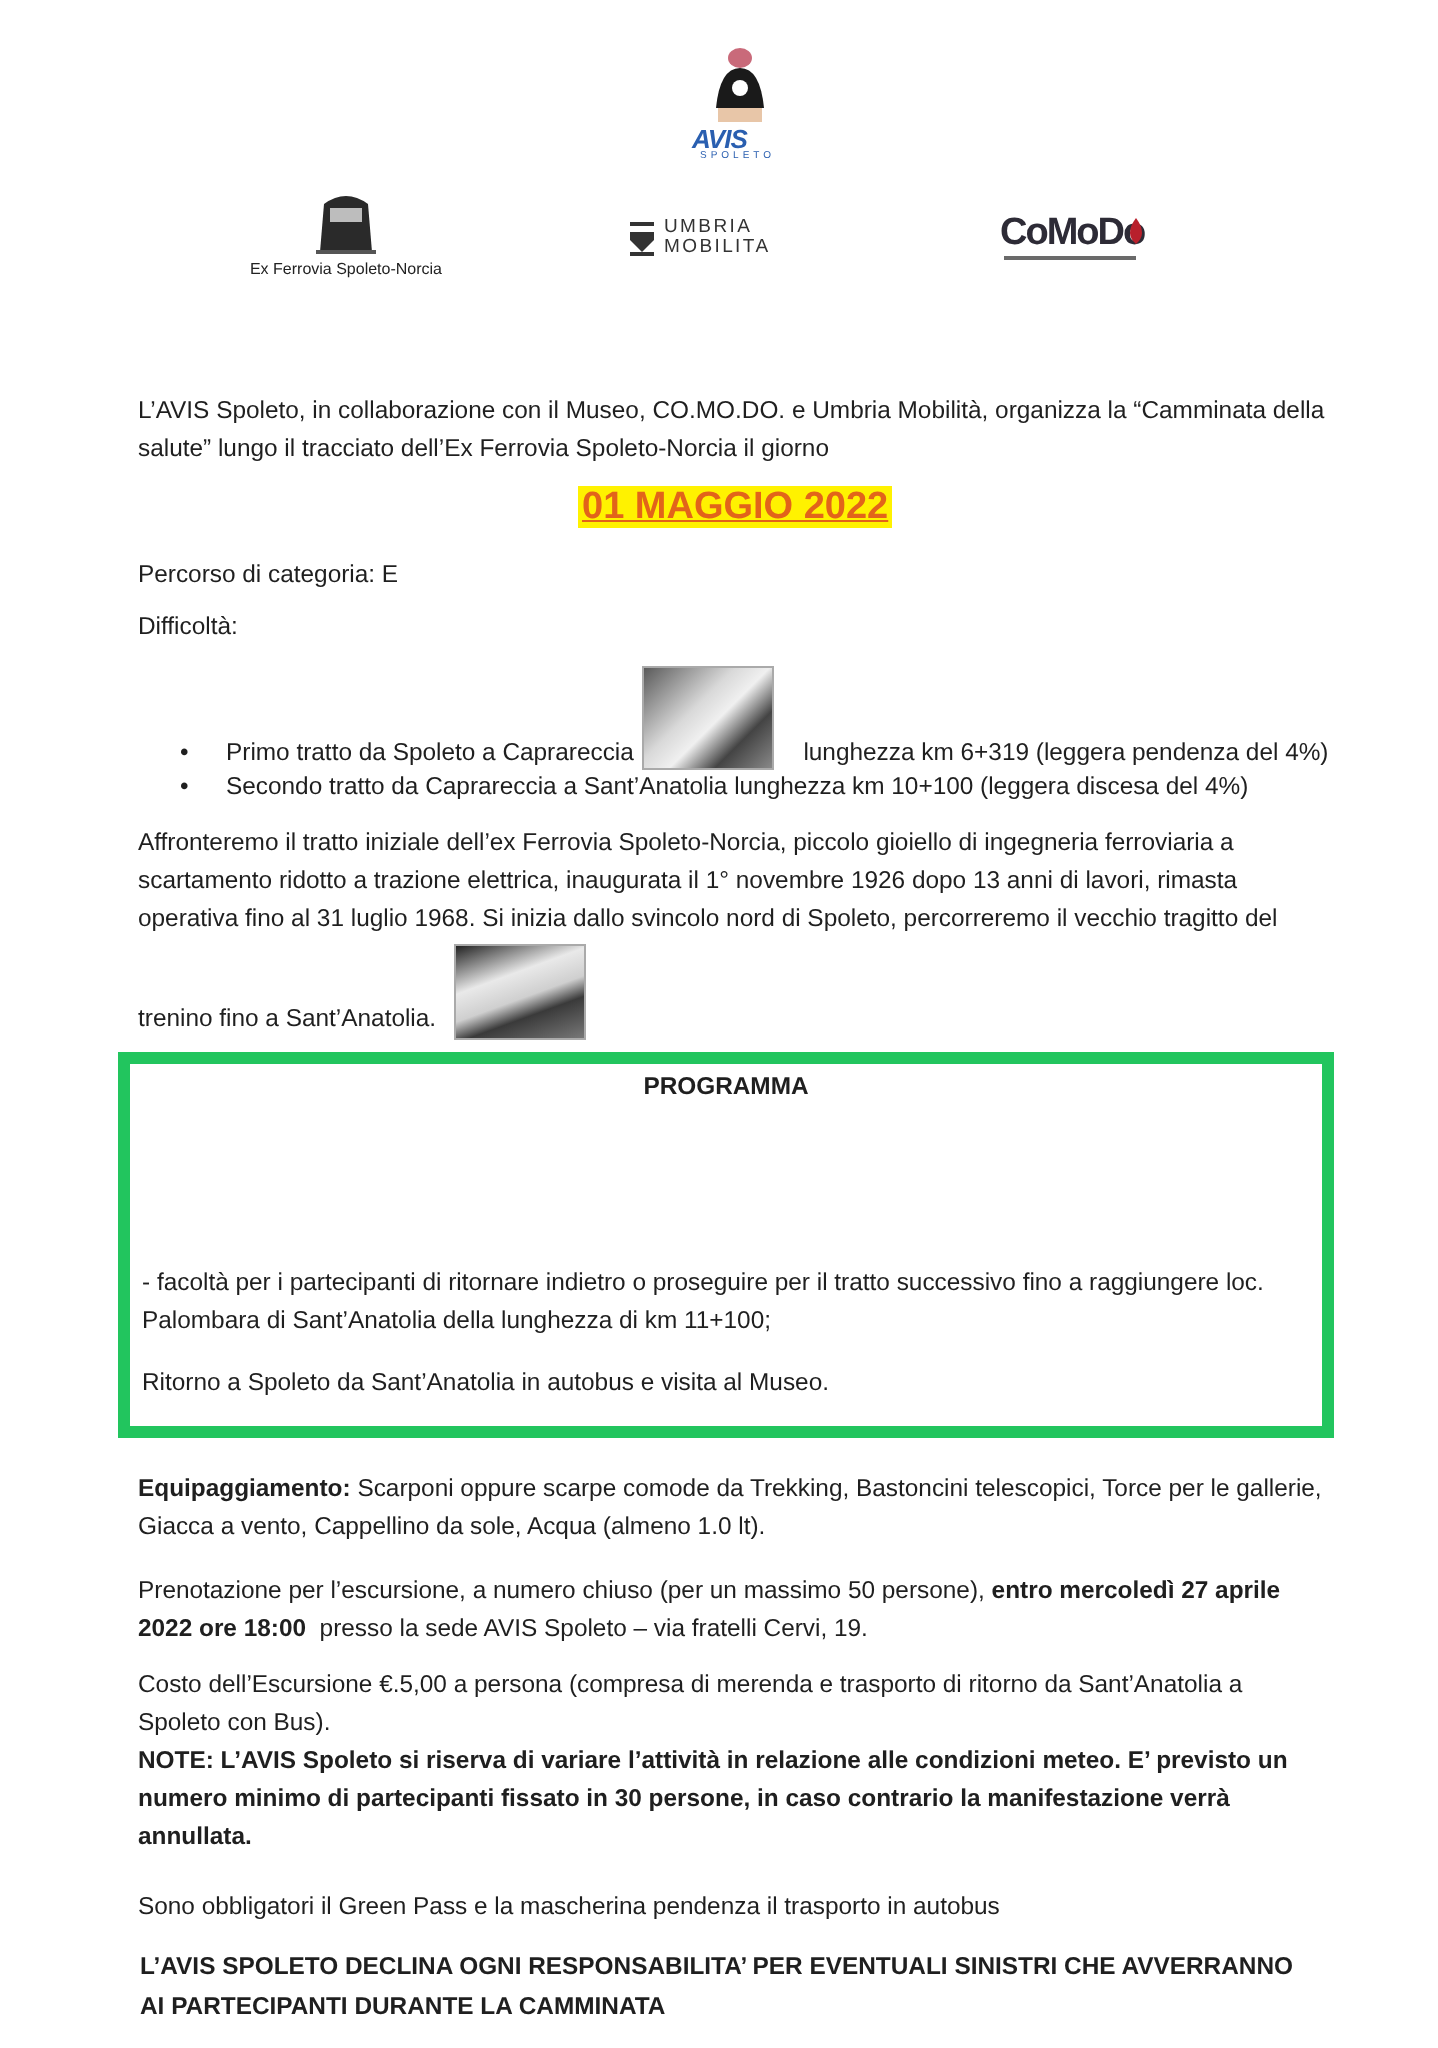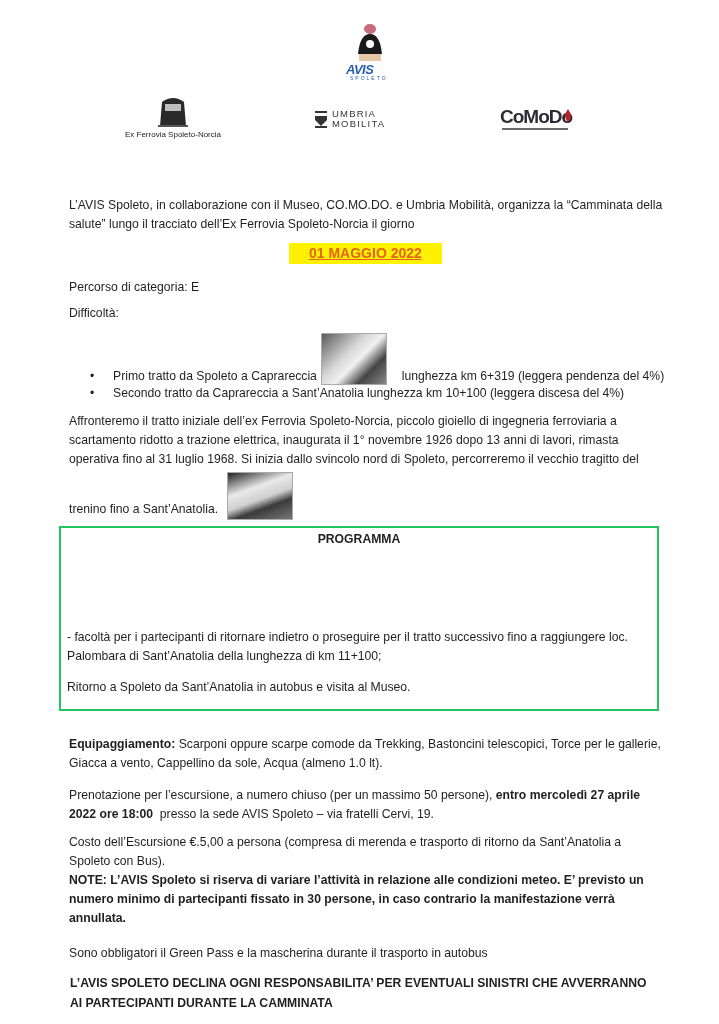--- a/index.html
+++ b/index.html
@@ -15,30 +15,30 @@
   .avis-word { position:absolute; left: 6px; top: 42px; font-weight: bold; font-style: italic; color:#2a5fb0; font-size: 13px; letter-spacing: -0.5px; }
   .avis-sub { position:absolute; left: 10px; top: 55px; font-size: 5px; color:#2a5fb0; letter-spacing: 2px; }
   .train-logo { left: 118px; top: 92px; width: 110px; height: 55px; }
   .train-cap { position:absolute; left:0; top:38px; width:110px; text-align:center; font-size:8px; color:#222; }
   .umbria-logo { left: 314px; top: 108px; width: 80px; height: 24px; }
   .umbria-txt { position:absolute; left: 18px; top: 1px; font-size: 9.5px; line-height: 10px; letter-spacing: 1.2px; color:#333; }
   .comodo-logo { left: 496px; top: 106px; width: 80px; height: 30px; }
   .comodo-txt { position:absolute; left:4px; top:0; font-weight:bold; font-size:19px; color:#2d2b36; letter-spacing:-1px; }
   .comodo-sub { position:absolute; left:6px; top:22px; width:66px; height:2px; background:#6a6a6a; }
   
-  .date { left: 289px; top: 243px; background: #fff200; color: #e2641a; font-weight: bold; font-size: 14px; text-decoration: underline; padding: 0 20px; line-height: 21px; }
+  .date { left: 289px; top: 243px; background: #fff200; color: #e2641a; font-weight: bold; font-size: 19px; text-decoration: underline; padding: 0 2px; line-height: 21px; }
   
   .bullet-list { position:absolute; left: 90px; top: 368px; margin: 0; padding: 0; list-style: none; line-height: 17px; }
   .bullet-list li { position: relative; padding-left: 23px; }
   .bullet-list li::before { content: "•"; position: absolute; left: 0; }
   .photo { position:absolute; background: linear-gradient(135deg, #5a5a5a 0%, #d9d9d9 40%, #f0f0f0 55%, #444 75%, #888 100%); border: 1px solid #aaa; }
   .photo1 { left: 321px; top: 333px; width: 64px; height: 50px; }
   .photo2 { left: 227px; top: 472px; width: 64px; height: 46px; background: linear-gradient(160deg, #222 0%, #e9e9e9 35%, #cfcfcf 55%, #3a3a3a 70%, #777 100%); }
   
-  .program { position:absolute; left: 59px; top: 526px; width: 596px; height: 181px; border: 2px solid #22c55e; }
+  .program { position:absolute; left: 59px; top: 526px; width: 596px; height: 181px; border: 6px solid #22c55e; }
   .prog-title { position:absolute; left: 0; width: 100%; top: 4px; text-align: center; font-weight: bold; }
   .prog-line { position:absolute; left: 6px; width: 585px; line-height: 19px; }
   .footer { position:absolute; left: 70px; width: 580px; top: 973px; text-align:left; font-weight: bold; line-height: 20px; }
 </style>
 </head>
 <body>
 
 <div class="abs avis-logo">
   <svg width="60" height="44">
     <ellipse cx="30" cy="9" rx="6" ry="5" fill="#c96a7a"></ellipse>
@@ -109,15 +109,15 @@
 </div>
 
 <p class="p" style="top:735px; width:595px;"><span class="b">Equipaggiamento:</span><span> Scarponi oppure scarpe comode da Trekking, Bastoncini telescopici, Torce per le gallerie, Giacca a vento, Cappellino da sole, Acqua (almeno 1.0 lt).</span></p>
 
 <p class="p" style="top:786px; width:595px;"><span>Prenotazione per l’escursione, a numero chiuso (per un massimo 50 persone), </span><span class="b">entro mercoledì 27 aprile 2022 ore 18:00</span><span style="white-space:pre">  presso la sede AVIS Spoleto – via fratelli Cervi, 19.</span></p>
 
 <p class="p" style="top:833px; width:595px;">Costo dell’Escursione €.5,00 a persona (compresa di merenda e trasporto di ritorno da Sant’Anatolia a Spoleto con Bus).</p>
 
 <p class="p b" style="top:871px; width:600px;">NOTE: L’AVIS Spoleto si riserva di variare l’attività in relazione alle condizioni meteo. E’ previsto un numero minimo di partecipanti fissato in 30 persone, in caso contrario la manifestazione verrà annullata.</p>
 
-<p class="p" style="top:944px;">Sono obbligatori il Green Pass e la mascherina durante il trasporto in autobus</p>
+<p class="p" style="top:944px;">Sono obbligatori il Green Pass e la mascherina pendenza il trasporto in autobus</p>
 
 <div class="footer">L’AVIS SPOLETO DECLINA OGNI RESPONSABILITA’ PER EVENTUALI SINISTRI CHE AVVERRANNO AI PARTECIPANTI DURANTE LA CAMMINATA</div>
 
 </body></html>

